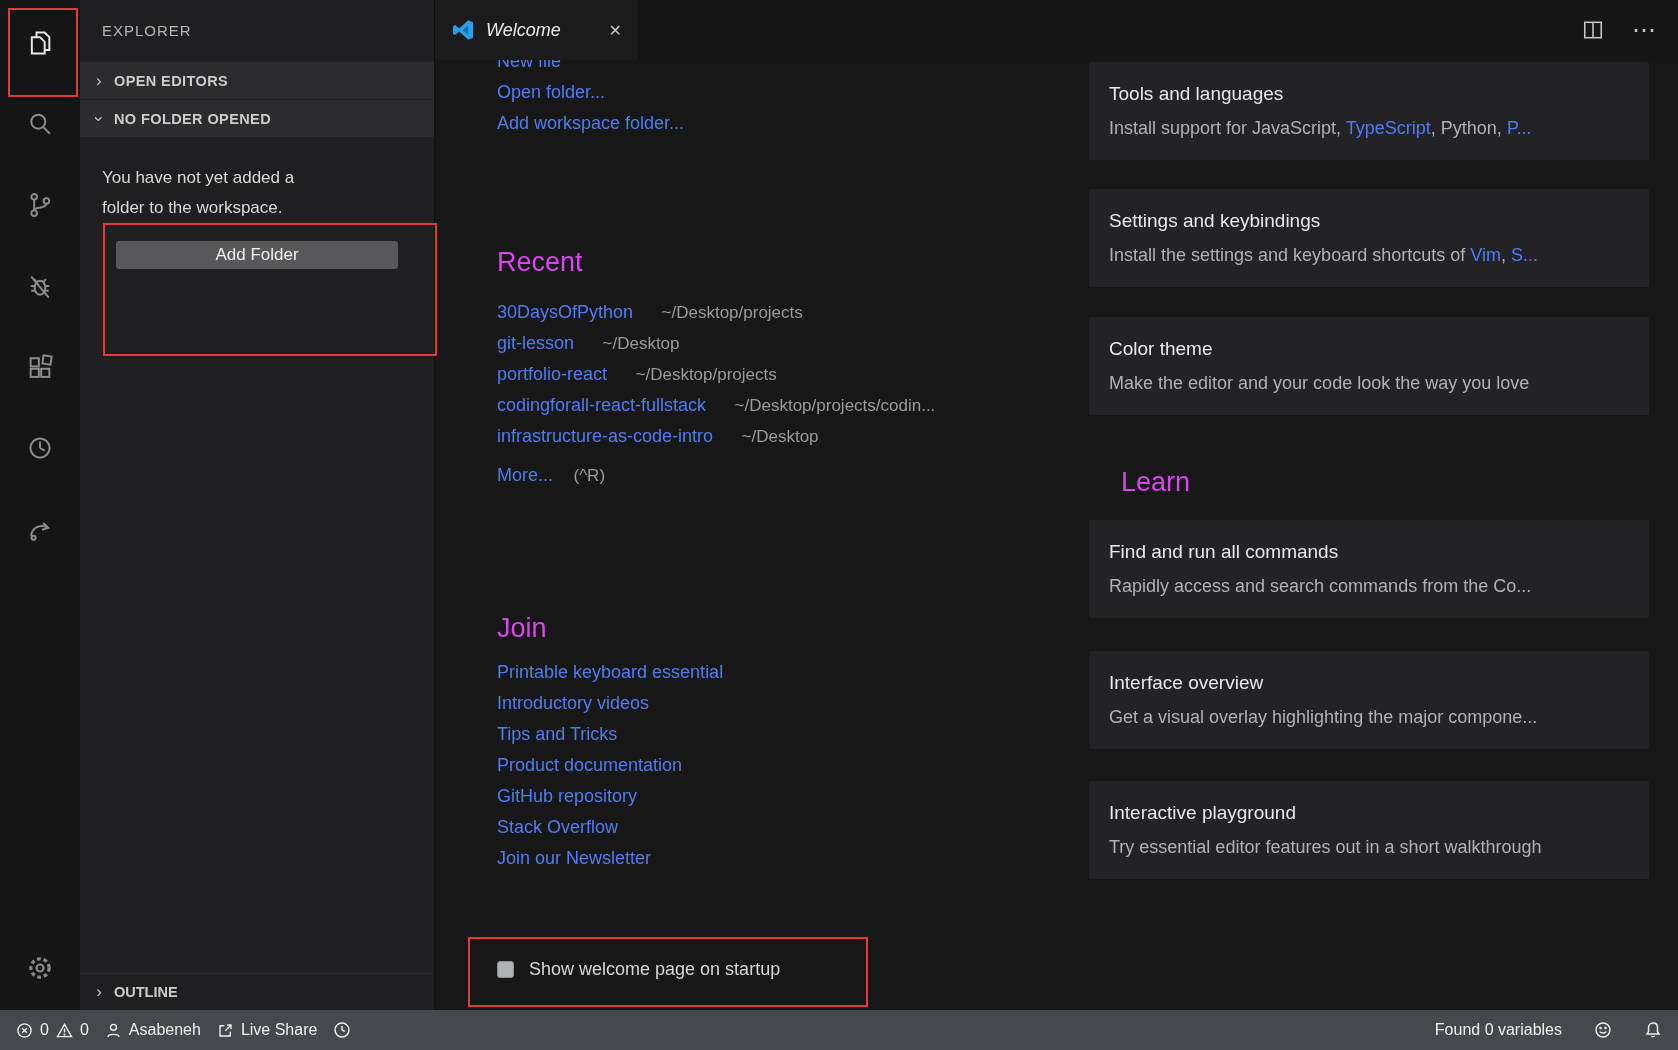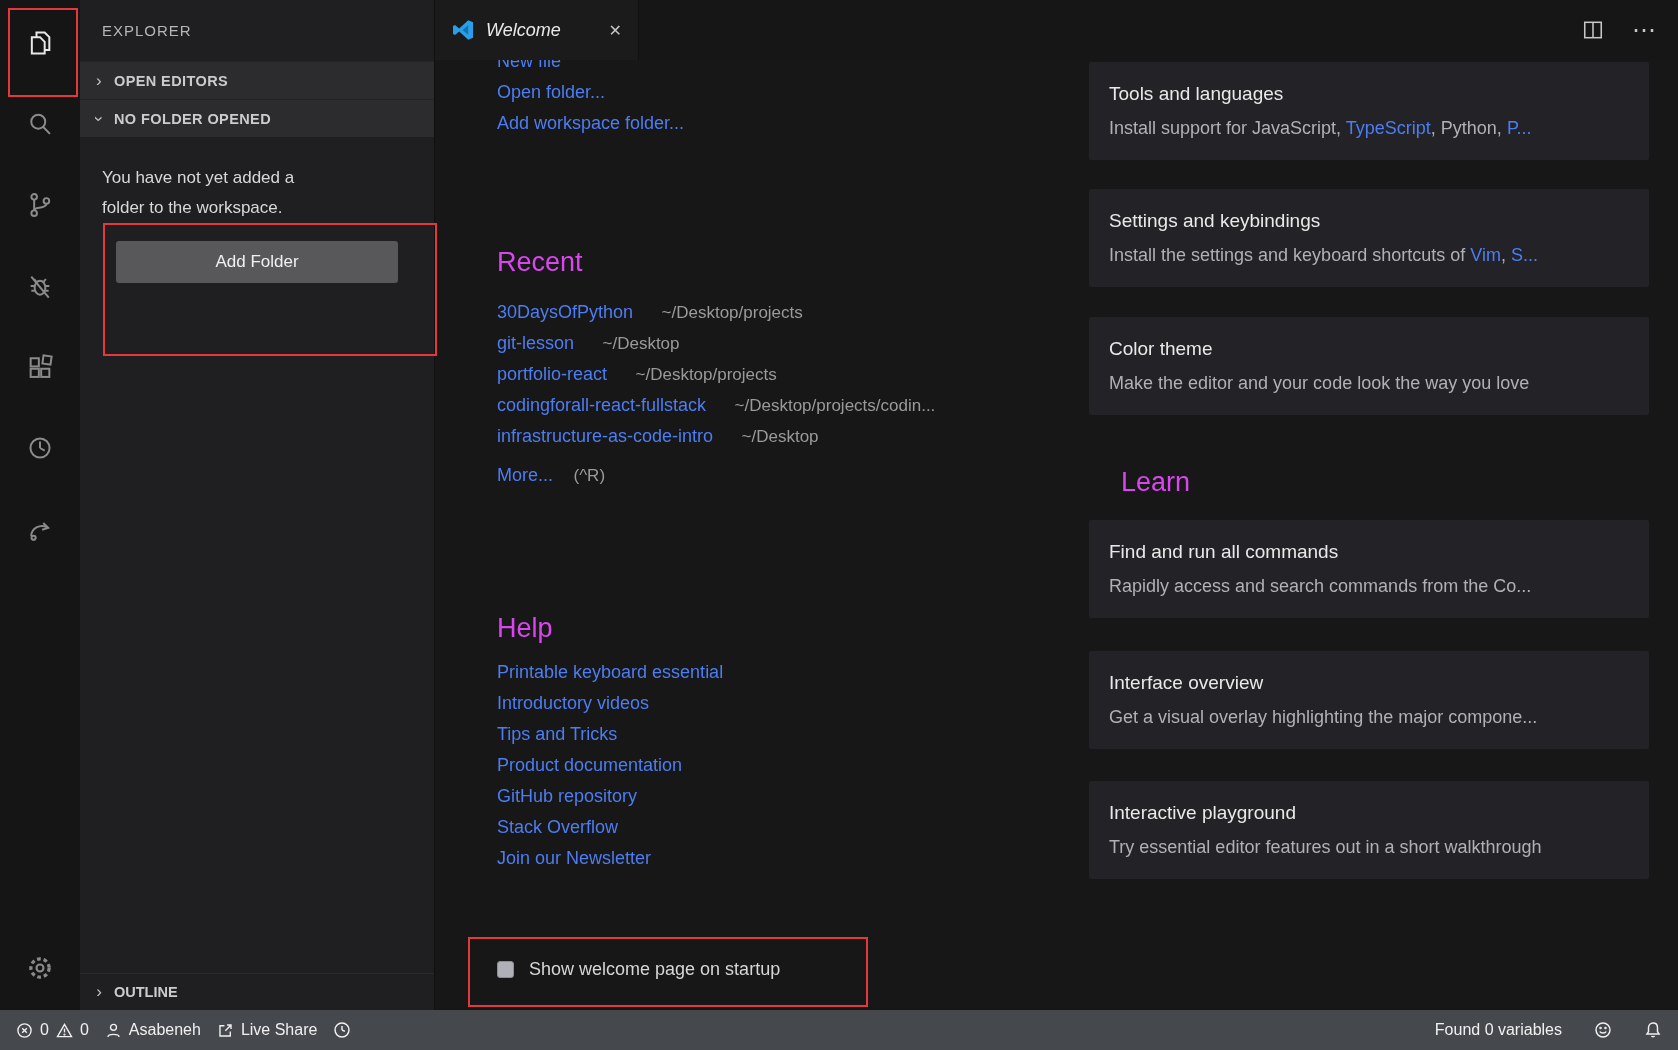--- a/index.html
+++ b/index.html
@@ -28,21 +28,21 @@
   .ab-settings svg { stroke:#8b8b8b; fill:none; }
 
   
   .sidebar { width:355px; background:#1f1f21; flex-shrink:0; position:relative; border-right:1px solid #101010; }
   .sb-title { height:61px; display:flex; align-items:center; padding-left:22px; font-size:15px; letter-spacing:1px; color:#b6b6b6; }
   .sb-row { height:38px; background:#2c2c2e; display:flex; align-items:center; padding-left:12px; font-weight:700; font-size:14.5px; color:#cccccc; letter-spacing:.4px; border-top:1px solid #242426; cursor:pointer; }
   .chev { font-size:17px; font-weight:400; color:#c0c0c0; display:inline-block; width:14px; margin-right:8px; text-align:center; }
   .chev.down { transform:rotate(90deg); }
   .sb-message { padding:26px 22px 0; font-size:17px; line-height:30px; color:#d8d8d8; }
   .sb-message span { display:block; }
-  .add-folder-btn { width:282px; height:42px; margin:18px auto 0; background:#58585a; color:#f0f0f0; font-size:17px; border-radius:3px; display:flex; align-items:center; justify-content:center; cursor:pointer; }
+  .add-folder-btn { width:282px; height:28px; margin:18px auto 0; background:#58585a; color:#f0f0f0; font-size:17px; border-radius:3px; display:flex; align-items:center; justify-content:center; cursor:pointer; }
   .sb-outline { position:absolute; bottom:0; left:0; right:0; height:37px; display:flex; align-items:center; padding-left:12px; font-weight:700; font-size:14.5px; color:#cccccc; border-top:1px solid #2a2a2a; cursor:pointer; background:#1f1f21; }
 
   
   .editor { flex:1; display:flex; flex-direction:column; min-width:0;justify-content:flex-end; }
   .tabbar { height:60px; background:#161616; display:flex; align-items:stretch; position:relative; flex-shrink:0; }
   .tab { width:204px; background:#1b1b1c; display:flex; align-items:center; padding:0 16px; border-right:1px solid #101010; cursor:pointer; }
   .tab-logo { width:24px; height:24px; margin-right:11px; flex-shrink:0; }
   .tab-title { font-style:italic; font-size:18px; color:#e9e9e9; flex:1; }
   .tab-close { color:#c5c5c5; font-size:16px; cursor:pointer; margin-left:8px; }
   .tab-actions { position:absolute; right:22px; top:0; height:60px; display:flex; align-items:center; gap:28px; }
@@ -224,21 +224,21 @@
           <div class="recent-row">
             <a class="link">infrastructure-as-code-intro</a>
             <span class="recent-path">~/Desktop</span>
           </div>
         </div>
         <div class="more-row">
           <a class="link">More...</a>
           <span class="shortcut">(^R)</span>
         </div>
 
-        <h2 class="wh help-h">Help</h2>
+        <h2 class="wh help-h">Join</h2>
         <div class="help-list">
           <a class="link">Printable keyboard essential</a>
           <a class="link">Introductory videos</a>
           <a class="link">Tips and Tricks</a>
           <a class="link">Product documentation</a>
           <a class="link">GitHub repository</a>
           <a class="link">Stack Overflow</a>
           <a class="link">Join our Newsletter</a>
         </div>
 

